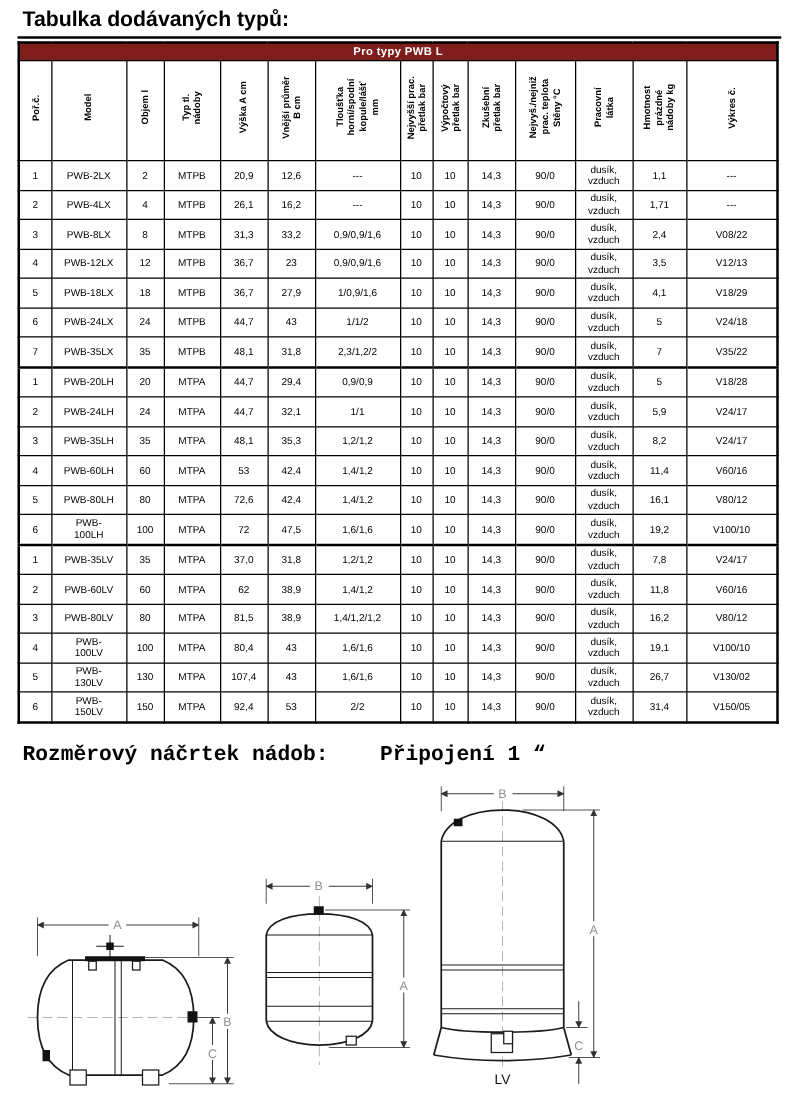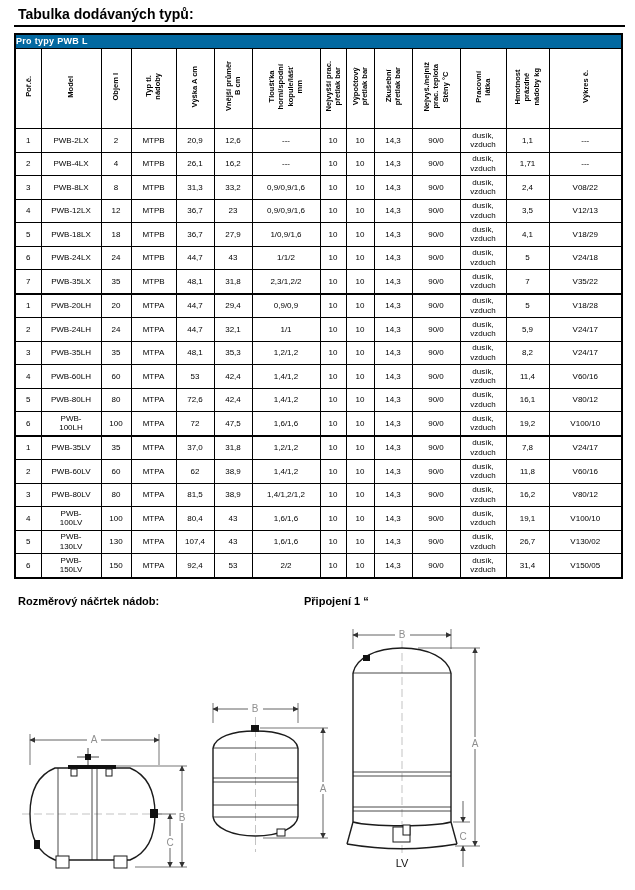--- a/index.html
+++ b/index.html
@@ -1,31 +1,31 @@
 <!DOCTYPE html>
 <html><head>
 <meta charset="utf-8">
 <style>
   html,body{margin:0;padding:0;}
   .page{position:relative;width:635px;height:890px;background:#fff;overflow:hidden;
         font-family:"Liberation Sans",sans-serif;color:#000;}
-  .title{position:absolute;left:14px;top:4px;width:607px;font-weight:bold;font-size:14px;
+  .title{position:absolute;left:14px;top:4px;width:607px;font-weight:bold;font-size:17px;
          padding:2px 0 3px 4px;border-bottom:2px solid #000;}
   table.types{position:absolute;left:14px;top:33px;width:607px;border-collapse:collapse;
               table-layout:fixed;border:2px solid #000;}
   th,td{border:1px solid #000;}
-  th.band{background:#0369a1;color:#fff;font-size:9px;font-weight:bold;height:13px;
-          line-height:13px;padding:0;text-align:left;letter-spacing:.3px;}
+  th.band{background:#7f1d1d;color:#fff;font-size:9px;font-weight:bold;height:13px;
+          line-height:13px;padding:0;text-align:center;letter-spacing:.3px;}
   tr.cols th{height:79px;text-align:center;vertical-align:middle;padding:0;background:#fff;}
   .vtext{display:inline-block;writing-mode:vertical-rl;transform:rotate(180deg);
          font-size:7.5px;font-weight:bold;line-height:1.25;white-space:pre-line;}
   tbody td{height:22.5px;font-size:8px;line-height:9.5px;text-align:center;
            vertical-align:middle;padding:0 1px;white-space:pre-line;}
   tr.group-start td{border-top:2px solid #000;}
-  .sec-label{position:absolute;top:595px;font-weight:bold;font-size:11px;}
+  .sec-label{position:absolute;top:595px;font-weight:bold;font-size:17px;font-family:Liberation Mono, monospace;}
   svg.drawings{position:absolute;left:0;top:615px;}
   svg text{font-family:"Liberation Sans",sans-serif;font-size:10px;fill:#8f8f8f;text-anchor:middle;}
   svg text.lv{fill:#111;font-size:11px;}
   .tk{fill:none;stroke:#1b1b1b;stroke-width:1.4;}
   .seam{stroke:#1b1b1b;stroke-width:0.8;fill:none;}
   .plate{stroke:#111;stroke-width:4;}
   .dim{stroke:#3a3a3a;stroke-width:0.8;fill:none;}
   .ext{stroke:#3a3a3a;stroke-width:0.7;fill:none;}
   .cl{stroke:#b4b4b4;stroke-width:0.8;stroke-dasharray:8 4;fill:none;}
   .fit{fill:#111;stroke:none;}

